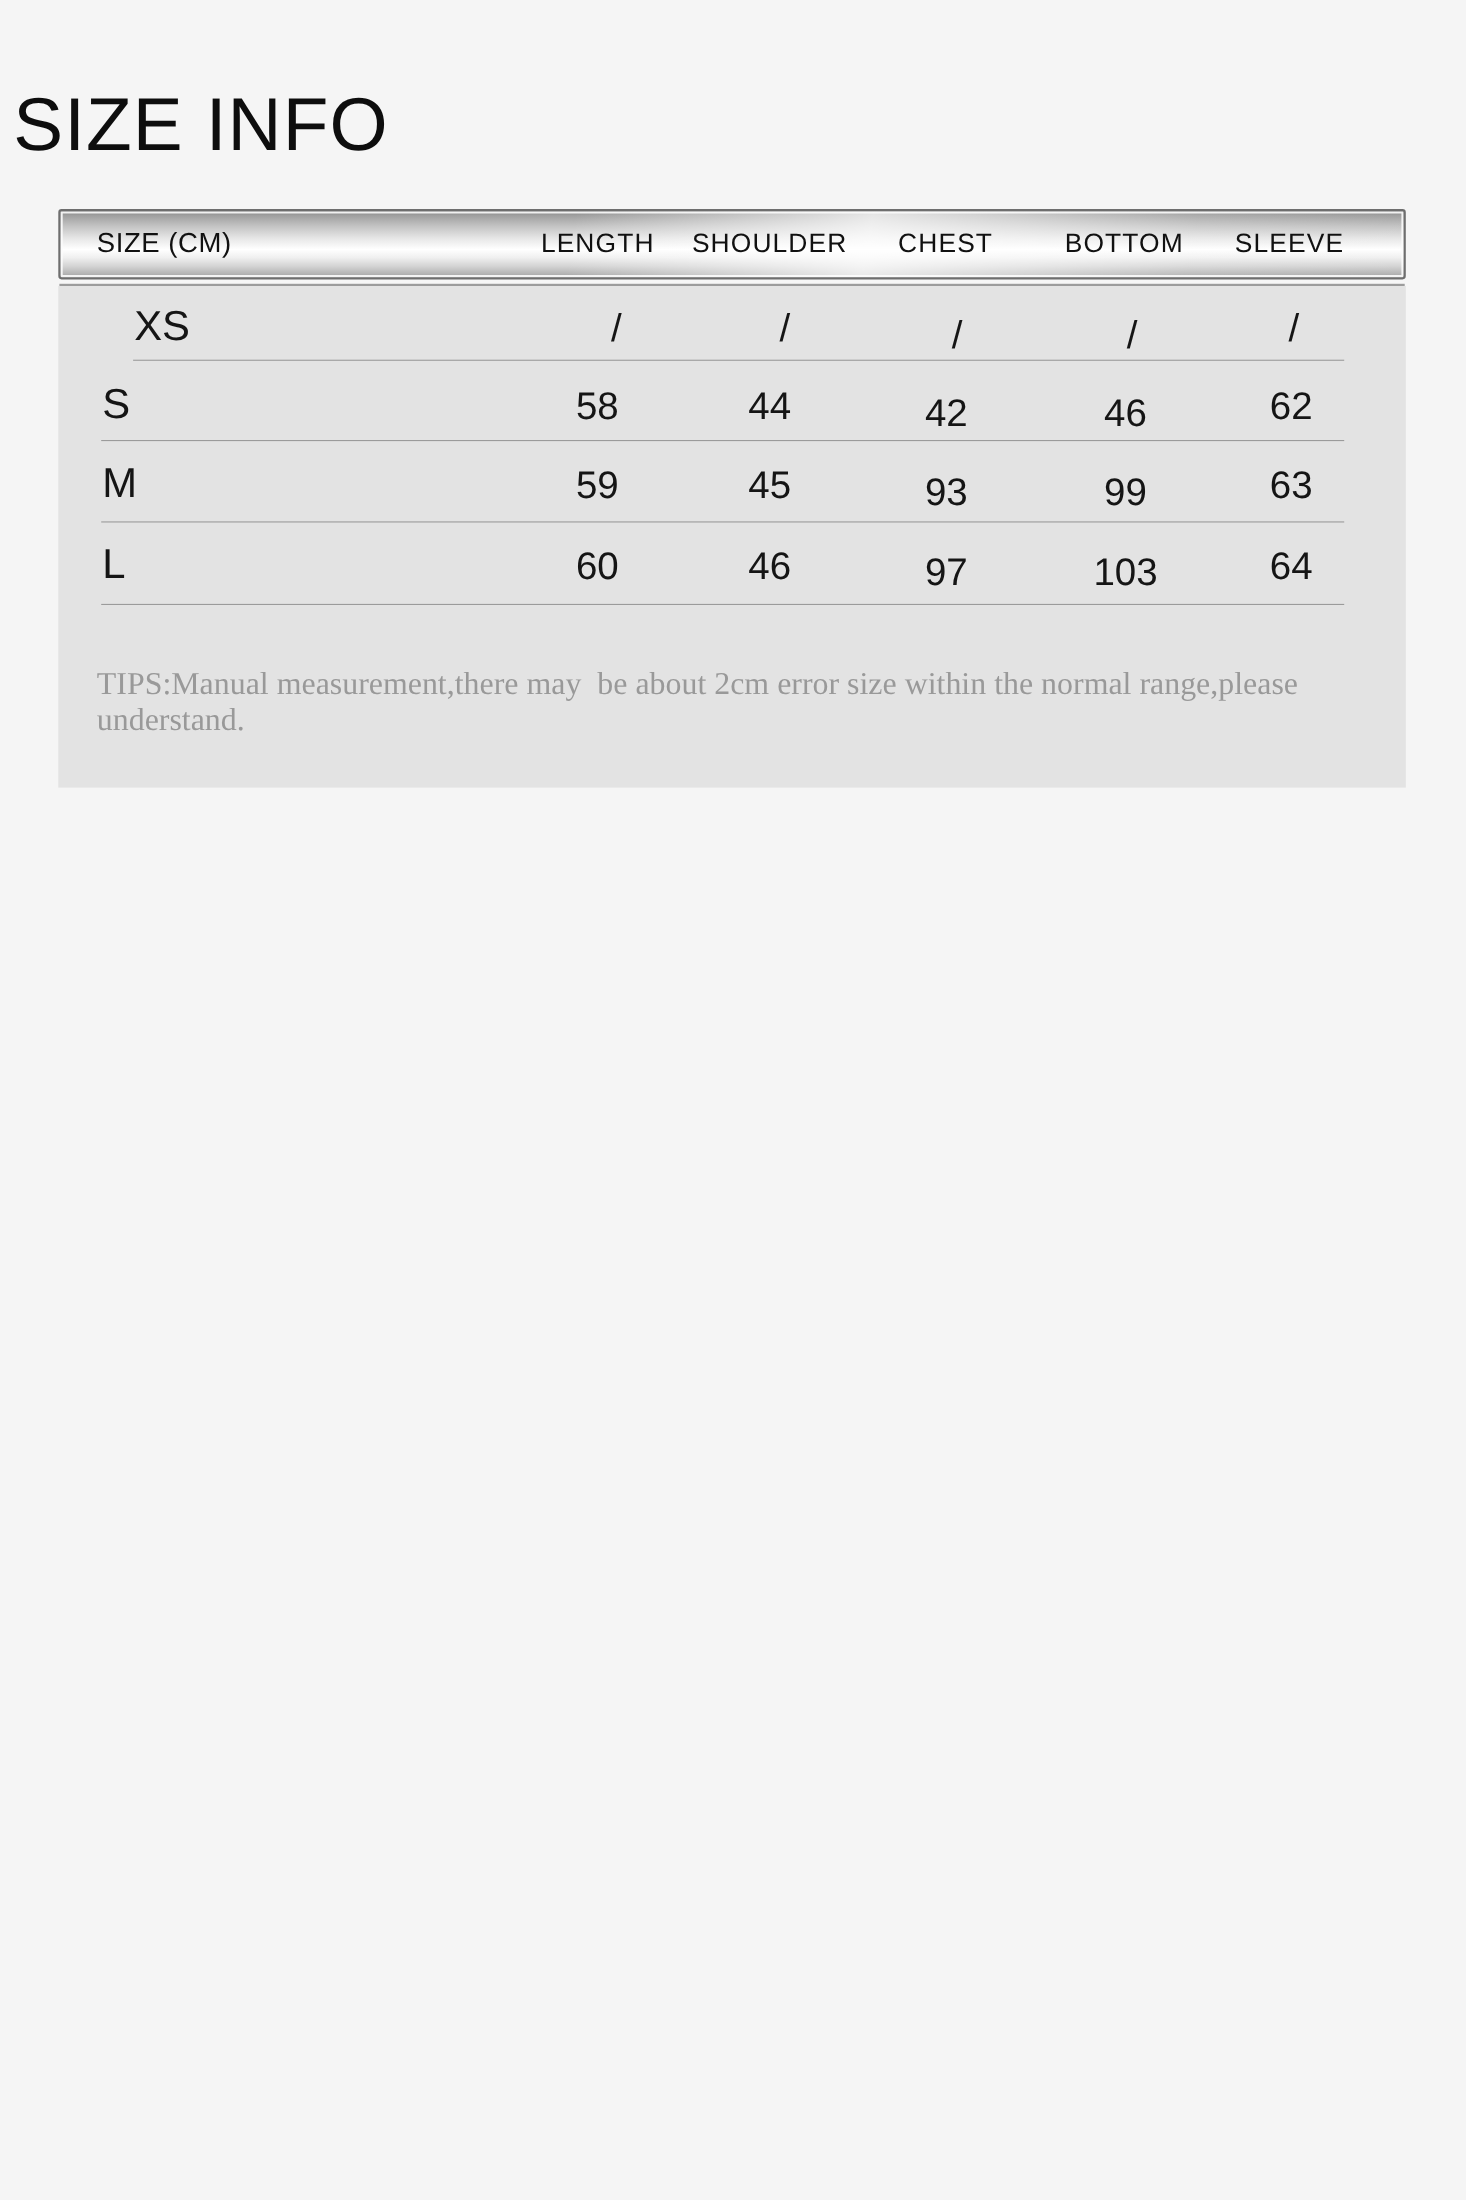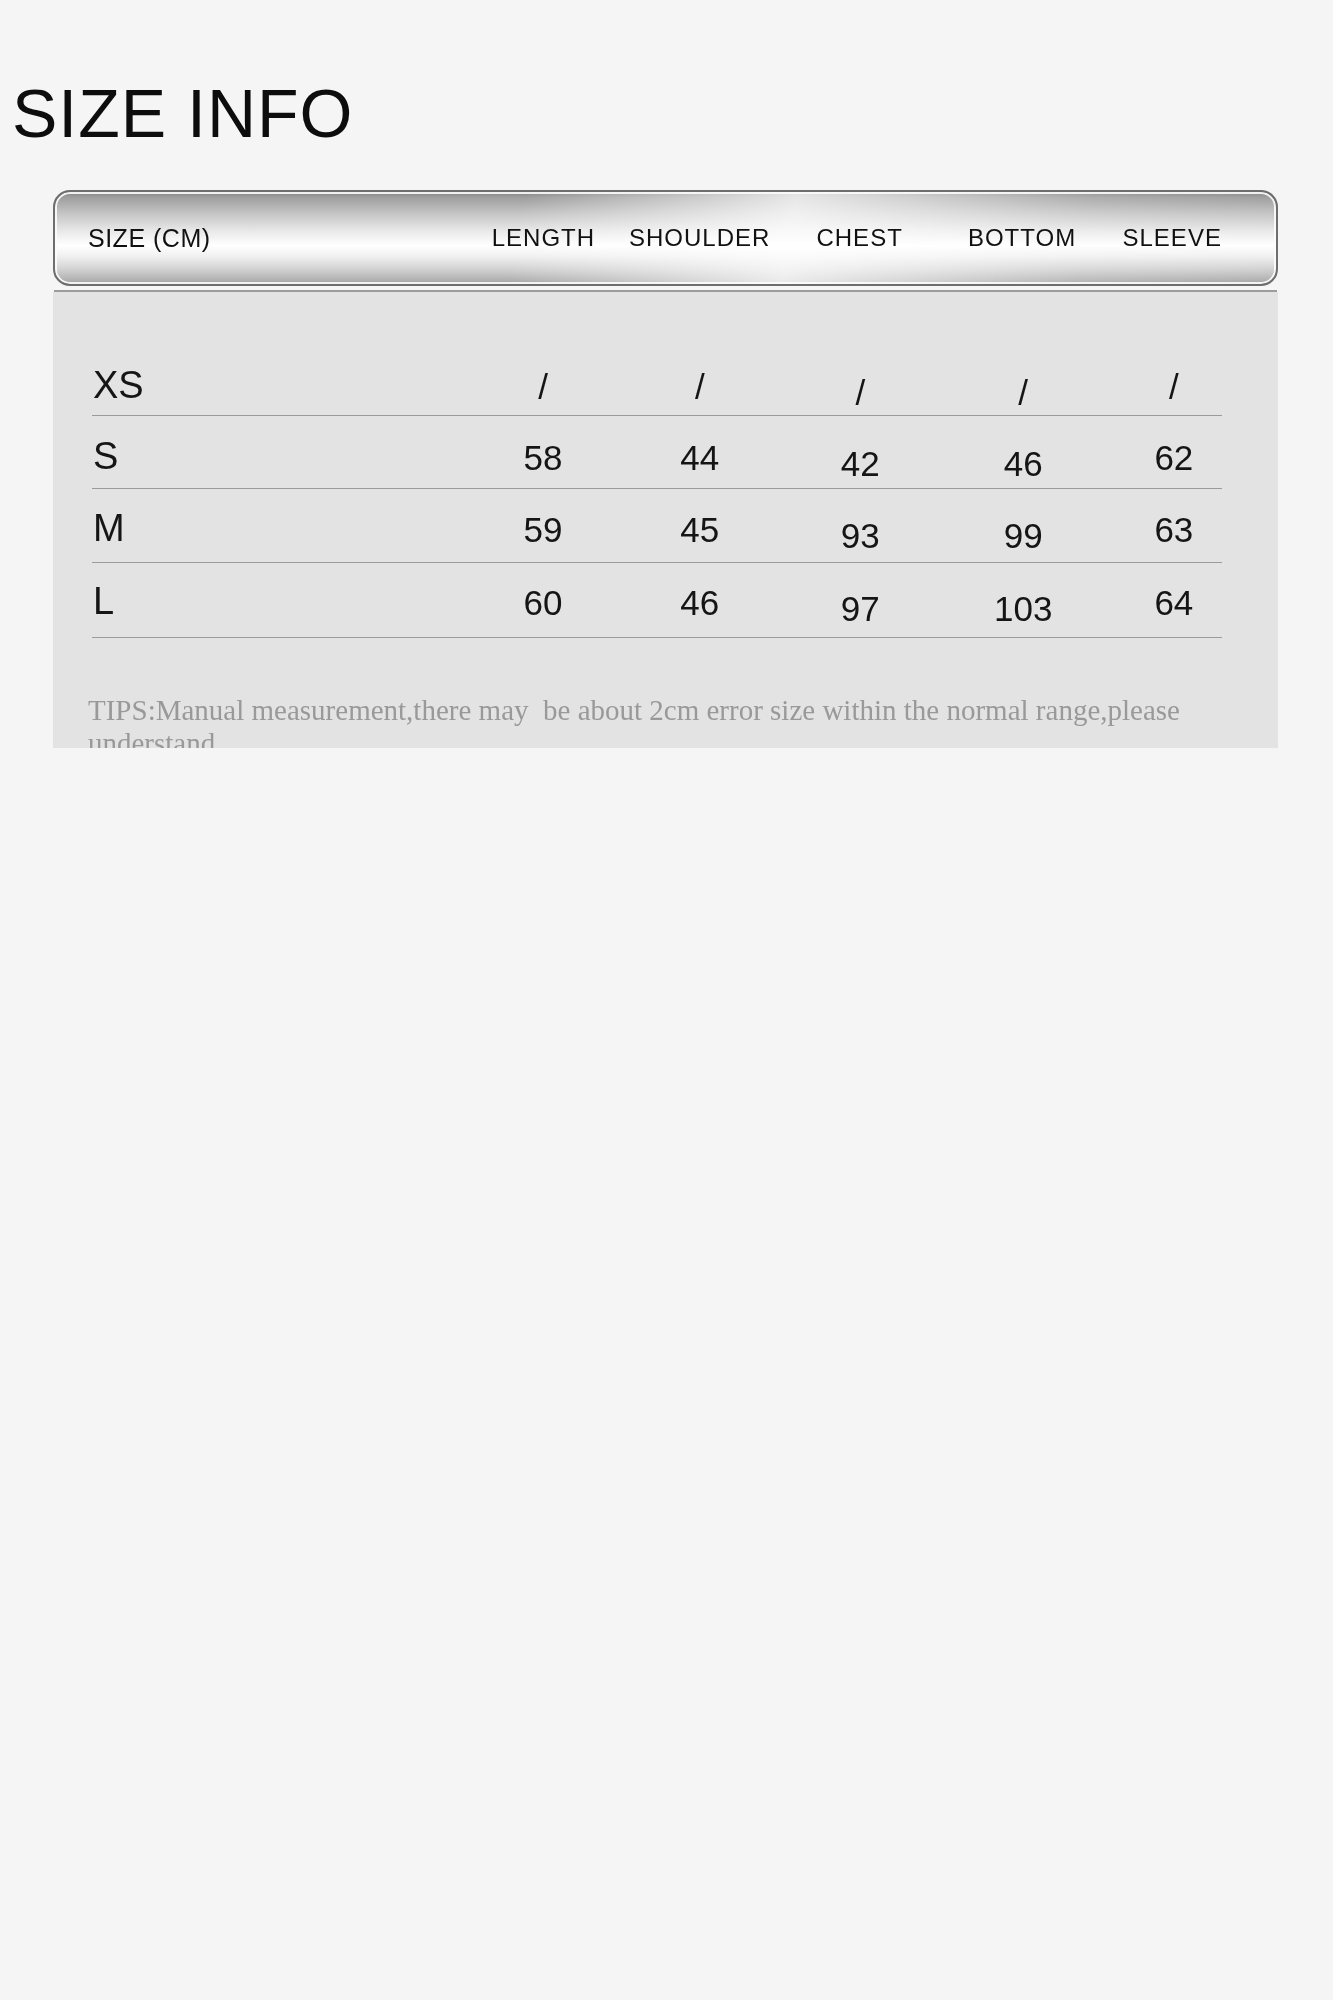--- a/index.html
+++ b/index.html
@@ -9,22 +9,22 @@
   }
   .title {
     position:absolute; top:62px; left:0; width:100%; margin:12px;
     font-size:68px; font-weight:500; letter-spacing:1px;
     color:#0d0d0d;
   }
   .panel { position:absolute; left:53px; top:190px; width:1225px; }
 
   
   .bar {
-    position:relative; height:96px; box-sizing:border-box;
-    border:2px solid #6e6e6e; border-radius:17px;
+    position:relative; height:64px; box-sizing:border-box;
+    border:2px solid #6e6e6e; border-radius:3px;
     background:
       linear-gradient(100deg, rgba(255,255,255,0) 0%, rgba(255,255,255,0) 38%,
         rgba(255,255,255,0.75) 60%, rgba(255,255,255,0.15) 84%, rgba(255,255,255,0) 100%),
       linear-gradient(180deg, #858585 0%, #9e9e9e 6%, #c2c2c2 22%, #e8e8e8 42%,
         #ffffff 58%, #f0f0f0 70%, #d2d2d2 84%, #b3b3b3 95%, #a2a2a2 100%);
     box-shadow: inset 0 0 0 2px rgba(252,252,252,0.9);
     z-index:2;
   }
   .bar-underline { height:4px; margin:0 1px; background:#f6f6f6; border-bottom:2px solid #9c9c9c; }
 
@@ -46,21 +46,21 @@
 
   
   .tbody {
     background:#e3e3e3; height:456px; box-sizing:border-box; overflow:hidden;
   }
   .row { position:relative; }
   .row::after {
     content:""; position:absolute; left:39px; right:56px; bottom:0;
     height:1.5px; background:#9b9b9b;
   }
-  .r0 { height:124px; } .r1 { height:73px; } .r2 { height:74px; } .r3 { height:75px; }
+  .r0 { height:68px;margin-left:29px; } .r1 { height:73px; } .r2 { height:74px; } .r3 { height:75px; }
   .size-label {
     position:absolute; left:40px; font-size:38px; color:#151515; line-height:1;
   }
   .cell {
     position:absolute; transform:translateX(-50%);
     font-size:35px; color:#151515; line-height:1; white-space:nowrap;
   }
   .cell.lower { transform:translate(-50%, 6px); }
   .r0 .size-label, .r0 .cell { bottom:12px; }
   .r1 .size-label, .r1 .cell { bottom:14px; }

